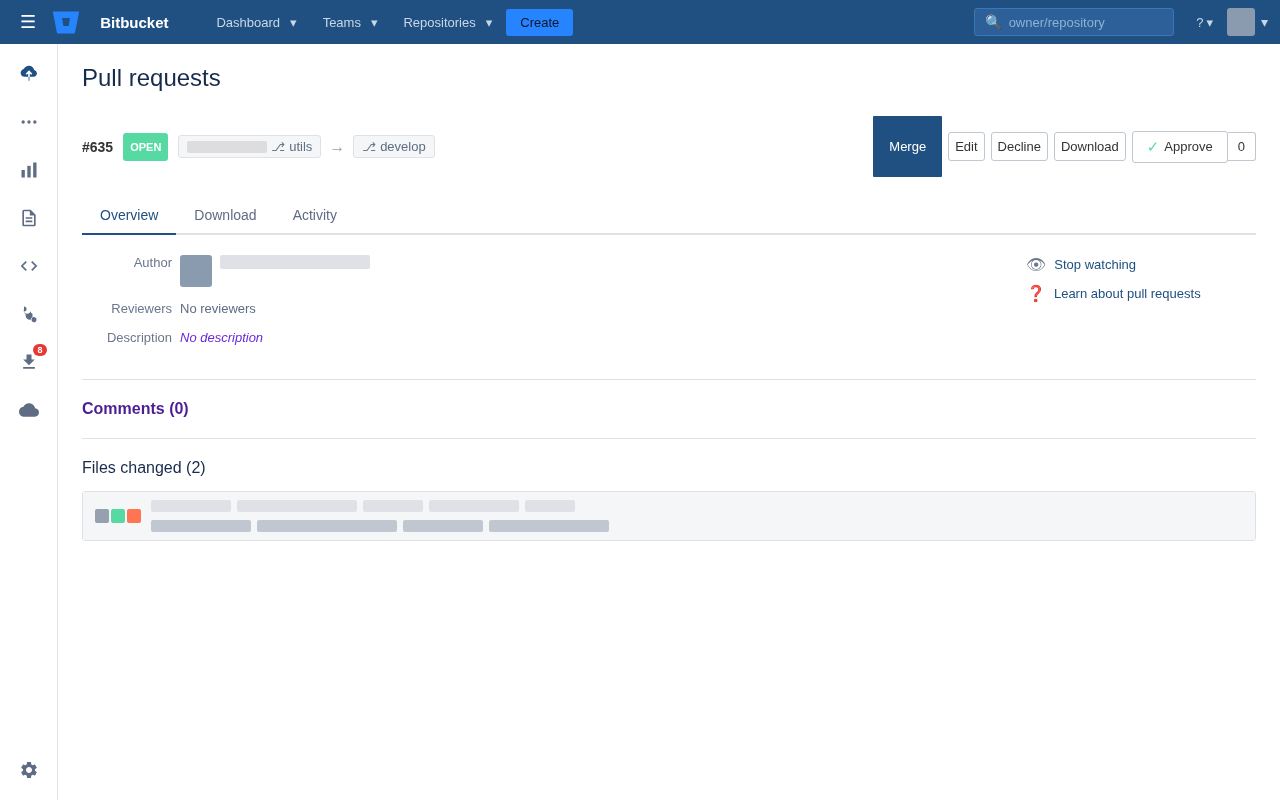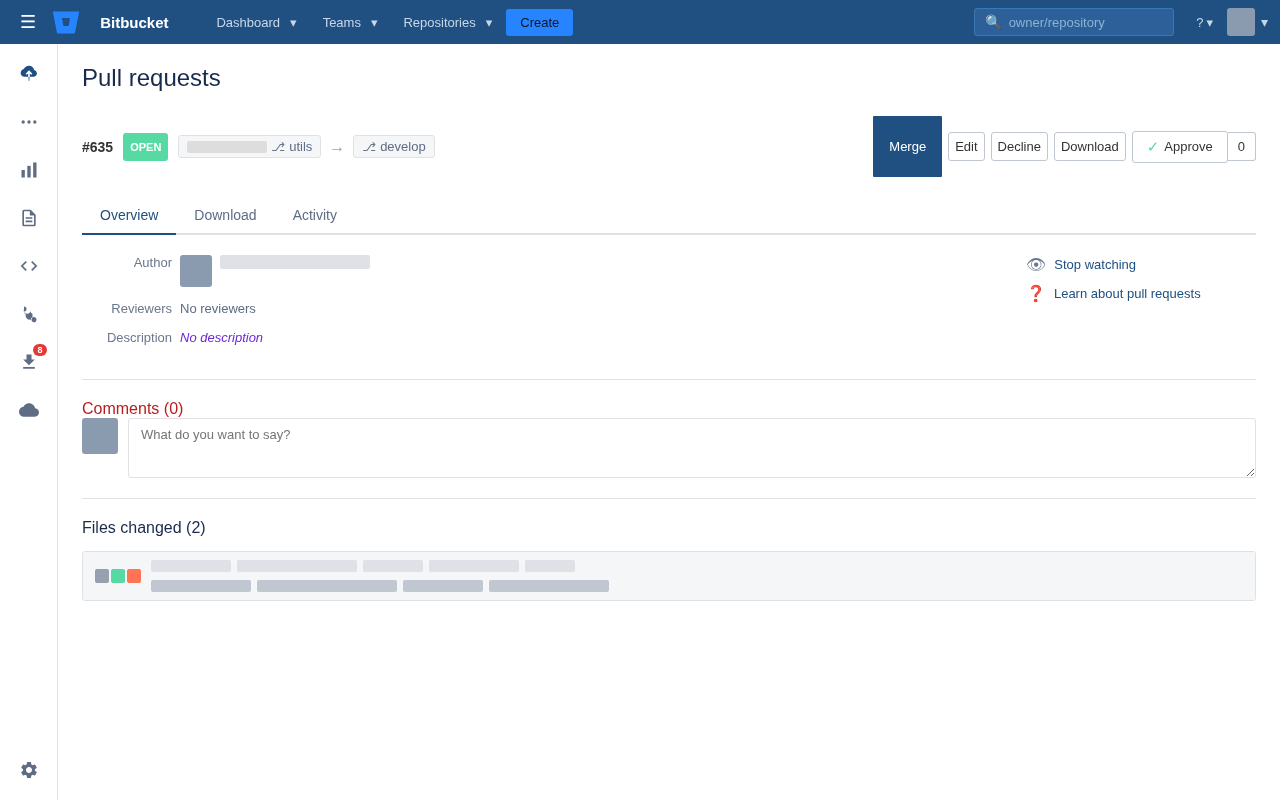--- a/index.html
+++ b/index.html
@@ -315,22 +315,23 @@
     
     .divider {
       border: none;
       border-top: 1px solid #dfe1e6;
       margin: 20px 0;
     }
 
     
     .section-title {
       font-size: 16px;
-      font-weight: 400;
-      color: #b91c1c;
+      font-weight: 700;
+      color: #4c1d95;
+      margin-bottom: 14px;
     }
     .comment-area {
       display: flex;
       gap: 10px;
       align-items: flex-start;
     }
     .comment-avatar {
       width: 36px;
       height: 36px;
       background: #8a9bb0;
@@ -567,24 +568,20 @@
           <span class="pr-action-icon">❓</span>
           <span>Learn about pull requests</span>
         </a>
       </div>
     </div>
 
     <hr class="divider">
 
     <div>
       <h2 class="section-title">Comments (0)</h2>
-      <div class="comment-area">
-        <div class="comment-avatar"></div>
-        <textarea class="comment-input" placeholder="What do you want to say?" style=""></textarea>
-      </div>
     </div>
 
     <hr class="divider">
 
     <div>
       <h2 class="files-changed-header">Files changed (2)</h2>
       <div class="file-diff">
         <div class="file-diff-header">
           <div class="diff-preview">
             <div class="diff-square diff-gray"></div>

